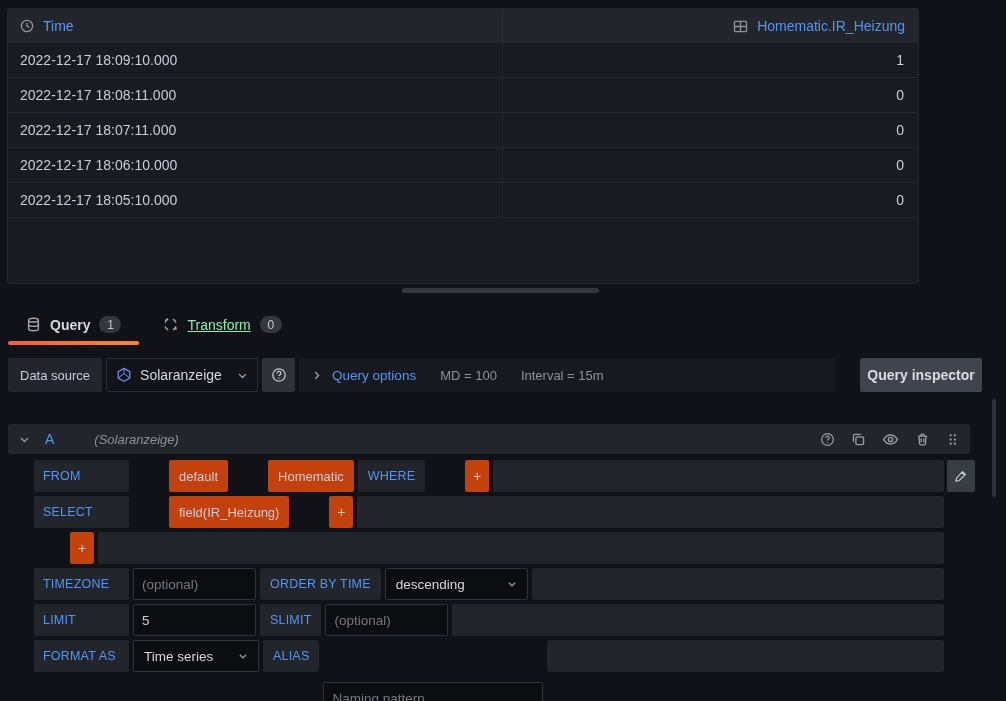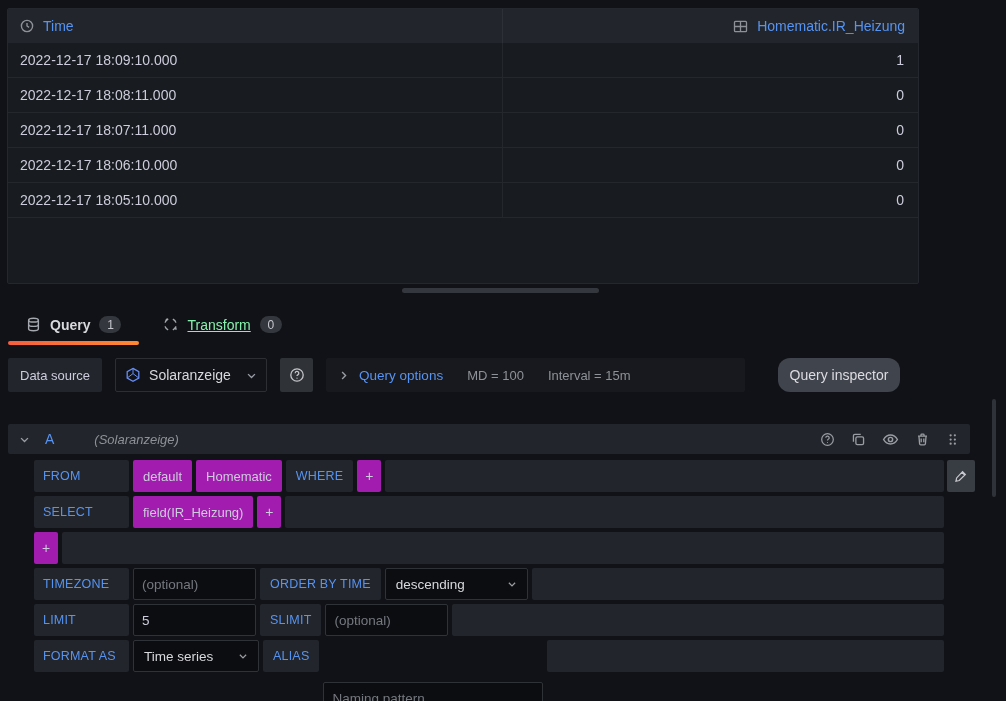--- a/index.html
+++ b/index.html
@@ -47,37 +47,37 @@
     border-radius: 2px; background: linear-gradient(90deg, #f55f3e, #ff8833);
   }
   .badge {
     min-width: 22px; height: 17px; padding: 0 7px; border-radius: 9px;
     background: #34373d; color: #c6c7cf; font-size: 12px; font-weight: 500;
     display: inline-flex; align-items: center; justify-content: center;
   }
   .tab-icon { color: #a5a8ae; }
 
   
-  .toolbar { position: absolute; left: 8px; top: 358px; width: 892px; height: 34px; display: flex; gap: 13px; align-items: stretch; }
+  .toolbar { position: absolute; left: 8px; top: 358px; width: 974px; height: 34px; display: flex; gap: 4px; align-items: stretch; }
   .ds-label { background: #22252b; border-radius: 2px; display: flex; align-items: center; padding: 0 12px; font-size: 13px; font-weight: 500; color: #ccccdc; }
   .ds-picker {
     width: 152px; background: #111318; border: 1px solid #2c2e33; border-radius: 2px;
     display: flex; align-items: center; gap: 8px; padding: 0 9px; cursor: pointer;
   }
   .ds-picker .ds-name { font-size: 14px; font-weight: 500; color: #d8d9dd; flex: 1; }
   .help-btn { width: 33px; background: #2f3237; border-radius: 2px; display: flex; align-items: center; justify-content: center; cursor: pointer; color: #c3c5ca; }
   .options-bar {
     flex: 1; background: #17191e; border-radius: 2px; display: flex; align-items: center;
     gap: 10px; padding: 0 12px;
   }
   .options-link { color: #5794f2; font-size: 13.5px; font-weight: 500; cursor: pointer; }
   .option-stat { color: #8e9197; font-size: 13px; margin-left: 14px; }
   .qi-btn {
-    width: 122px; margin-left: 20px; background: #40444c; border-radius: 12px; border: none;
-    color: #dcdce2; font-size: 14px; font-weight: 400; font-family: inherit;
+    width: 122px; margin-left: 20px; background: #40444c; border-radius: 2px; border: none;
+    color: #dcdce2; font-size: 14px; font-weight: 700; font-family: inherit;
     display: flex; align-items: center; justify-content: center; cursor: pointer;
   }
   .chev { color: #9a9da3; }
 
   
   .editor { position: absolute; left: 8px; top: 424px; width: 962px; }
   .qrow-header {
     height: 30px; background: #22252b; border-radius: 2px;
     display: flex; align-items: center; padding: 0 11px;
   }
@@ -88,22 +88,22 @@
 
   .erows { margin-left: 26px; margin-top: 6px; width: 910px; }
   .erow { display: flex; gap: 4px; height: 32px; margin-bottom: 4px; }
   .kw {
     width: 95px; flex: none; background: #22252b; border-radius: 2px;
     display: flex; align-items: center; padding-left: 9px;
     color: #5794f2; font-size: 12.5px; font-weight: 500; letter-spacing: .2px;
   }
   .kw.auto { width: auto; padding: 0 10px; }
   .seg {
-    background: #a21caf; border-radius: 2px; display: flex; align-items: center;
-    padding: 0 10px; font-size: 13px; font-weight: 500; color: #ccccdc; cursor: pointer;
+    background: #c2410c; border-radius: 2px; display: flex; align-items: center;
+    padding: 0 10px; font-size: 13px; font-weight: 500; color: #ccccdc; cursor: pointer; margin-left: 36px;
   }
   .plus { width: 24px; justify-content: center; padding: 0; font-size: 14px; }
   .fill { flex: 1; background: #22252b; border-radius: 2px; }
   .tinput {
     background: #0c0d11; border: 1px solid #2f3237; border-radius: 2px;
     color: #ccccdc; font-size: 13.5px; font-family: inherit; padding: 0 8px; height: 32px;
   }
   .tinput::placeholder { color: #75787f; }
   .sel {
     background: #0c0d11; border: 1px solid #2f3237; border-radius: 2px;

